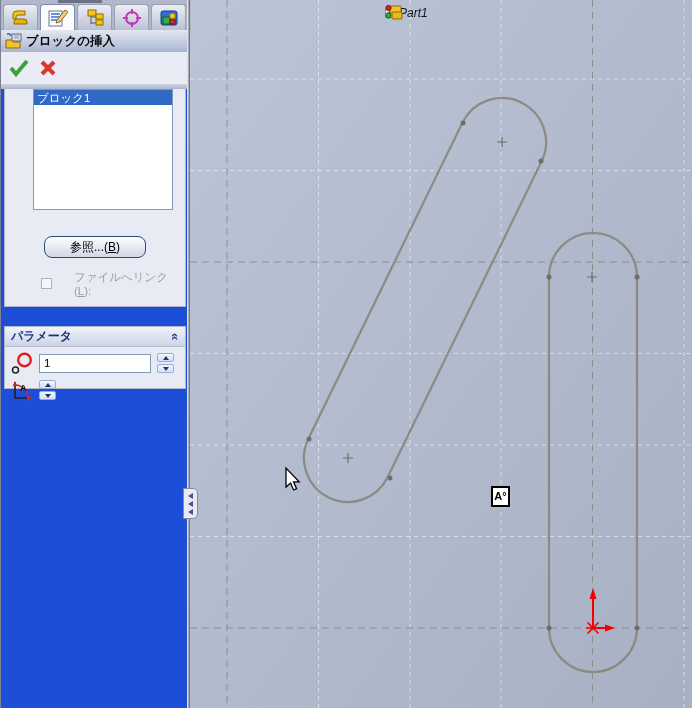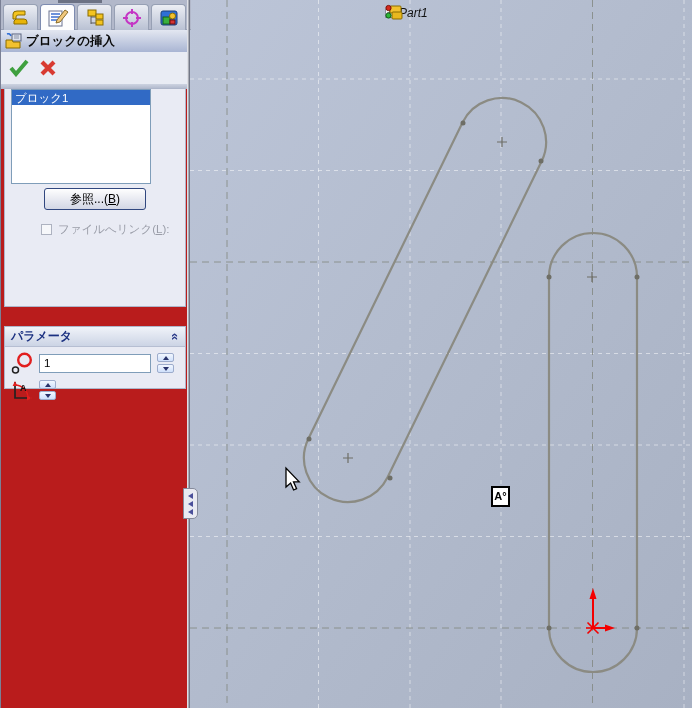--- a/index.html
+++ b/index.html
@@ -16,21 +16,21 @@
   #expand-box { width:9px; height:9px; background:#f4f5f8; border:1px solid #8a8f9e;
     font-size:9px; line-height:7px; text-align:center; color:#333; }
   #tree-label { font-size:12px; color:#111; padding-left:2px;font-style:italic; }
 
   #cursor-badge { position:absolute; left:301px; top:486px; width:19px; height:21px;
     background:#fff; border:2px solid #000; font-size:11px; font-weight:bold;
     text-align:center; line-height:17px; color:#000; }
 
   
   #panel { position:absolute; left:0; top:0; width:190px; height:708px;
-    background:#b91c1c; border-left:1px solid #7a8095; }
+    background:#1d4ed8; border-left:1px solid #7a8095; }
   #panel-edge { position:absolute; right:0; top:0; width:3px; height:708px;
     background:linear-gradient(90deg,#fafafd,#585e6e); }
 
   #tabstrip { position:absolute; left:0; top:0; width:190px; height:30px;
     background:#b2b8ca; border-bottom:1px solid #98a0b4; }
   #tabstrip .grip { position:absolute; left:57px; top:0; width:44px; height:3px; background:#6c7284; }
   .tab { position:absolute; top:4px; width:35px; height:26px;
     background:linear-gradient(#eceef4,#b9c1d3); border:1px solid #97a0b4;
     border-bottom:none; border-radius:4px 4px 0 0; display:flex; align-items:center; justify-content:center; }
   .tab.active { background:#fdfdfe; border-color:#7d8bb0; }
@@ -48,28 +48,28 @@
     border:1px solid #aeb6ca; }
   .group-hd { height:20px; background:linear-gradient(#f0f3f9,#ccd4e5);
     border-bottom:1px solid #b6bed2; display:flex; align-items:center;
     padding:0 6px; color:#1a3080; font-weight:bold; font-size:12px; }
   .group-hd .sp { flex:1; }
   .chev { display:inline-block; transform:rotate(90deg); color:#2a3a88;
     font-size:13px; font-weight:bold; cursor:pointer; }
 
   #grp-blocks { top:88px; height:219px; }
   #lbl-open { margin:7px 0 4px 14px; color:#111; font-size:11.5px; }
-  #blocklist { margin-left:6px; width:140px; height:95px; background:#fff;
+  #blocklist { margin-left:28px; width:140px; height:121px; background:#fff;
     border:1px solid #7f9db9; overflow:hidden; }
   .list-item.sel { background:#316ac5; color:#fff; font-size:11.5px;
     padding:1px 3px; height:15px; }
-  #browse-btn { display:block; margin:4px auto 0 auto; width:102px; height:22px;
+  #browse-btn { display:block; margin:26px auto 0 auto; width:102px; height:22px;
     background:linear-gradient(#fefefe,#e4e6ef 60%,#d3d7e5); border:1px solid #31477f;
-    border-radius:3px; font-size:12px; color:#000; text-align:center; line-height:20px; }
-  #link-row { display:flex; align-items:center; gap:6px; margin:12px 0 0 36px; }
+    border-radius:8px; font-size:12px; color:#000; text-align:center; line-height:20px; }
+  #link-row { display:flex; align-items:center; gap:22px; margin:12px 0 0 36px; }
   #link-box { width:11px; height:11px; background:#f6f7fa; border:1px solid #adb2c0; }
   #link-row .lab { color:#9a9da8; font-size:11.5px; }
 
   #grp-params { top:326px; height:63px; }
   .param-row { display:flex; align-items:center; gap:6px; margin:5px 0 0 6px; height:22px; }
   .param-row input { width:112px; height:19px; border:1px solid #7f9db9;
     font-size:11.5px; padding-left:4px; font-family:"Liberation Sans",sans-serif; }
   .spin { display:flex; flex-direction:column; gap:2px; }
   .spin-btn { width:17px; height:9px; background:linear-gradient(#f2f7ff,#cfe0fb);
     border:1px solid #9daccc; border-radius:2px; display:flex; align-items:center; justify-content:center; }

